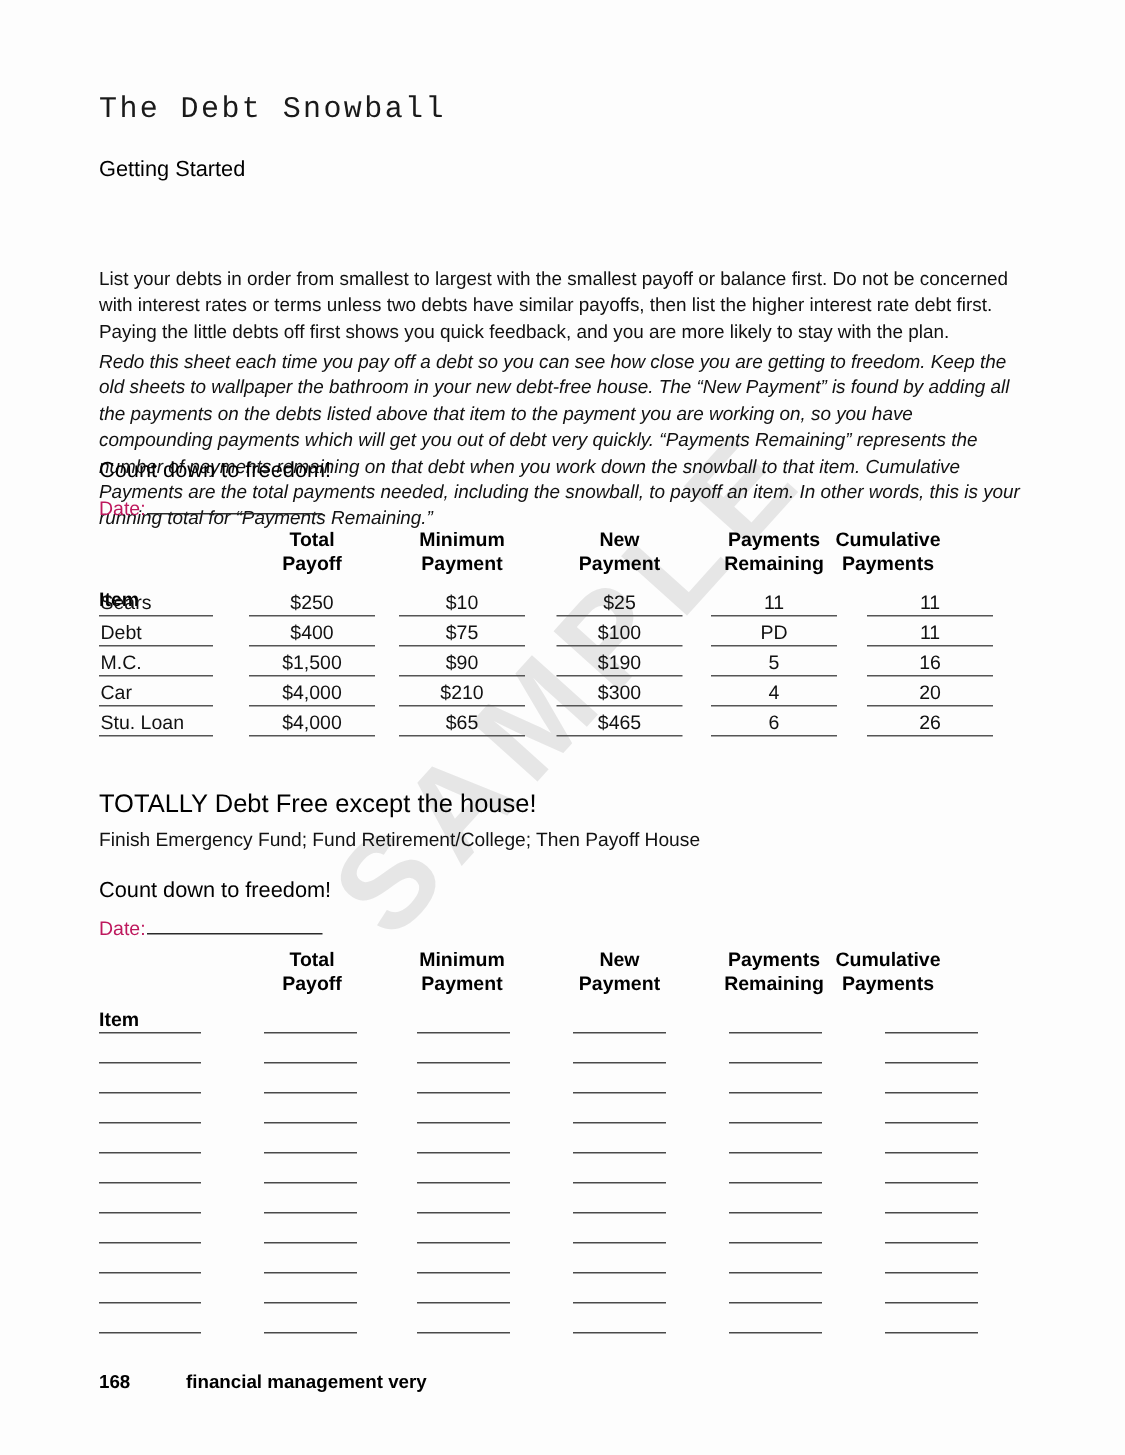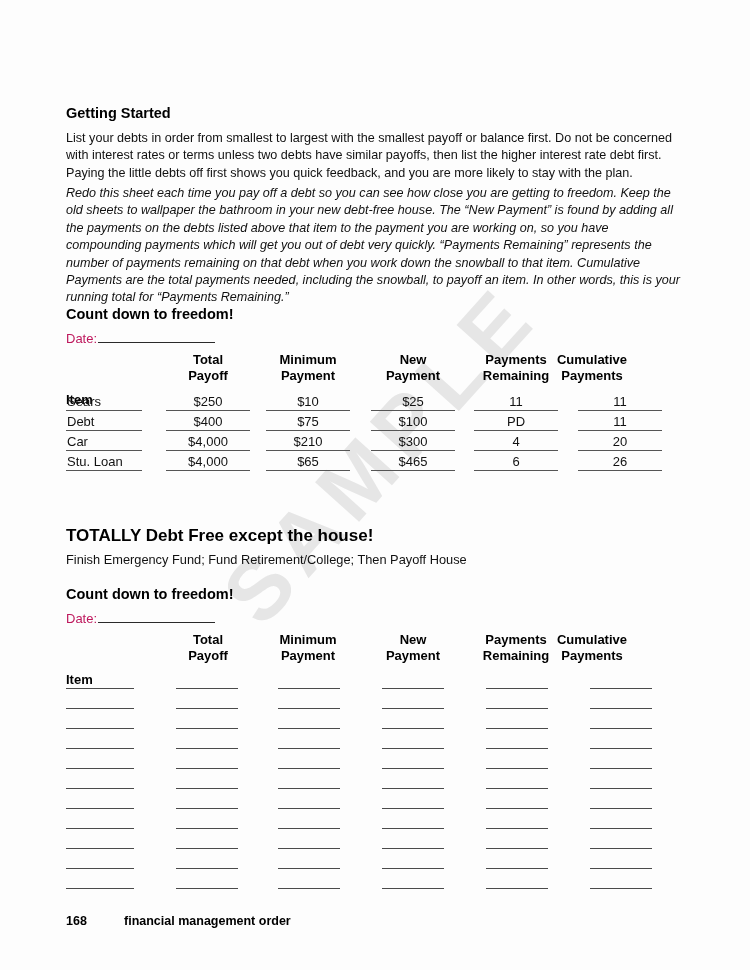--- a/index.html
+++ b/index.html
@@ -68,39 +68,40 @@
     font-family: "Liberation Mono", "DejaVu Sans Mono", monospace;
     font-size: 20px;
     font-weight: normal;
     letter-spacing: 1.6px;
     color: #1a1a1a;
     white-space: nowrap;
   }
 
   .h-bold {
     font-family: "Liberation Sans", sans-serif;
-    font-weight: bold;
+    font-weight: normal;
     color: #000;
   }
 
   .sec-getting-started {
     position: absolute;
     left: 66px;
     top: 105px;
     font-size: 14.5px;
   }
 
   .para {
     position: absolute;
     left: 66px;
     width: 618px;
     font-size: 12.6px;
     line-height: 17.4px;
     text-align: left;
     color: #111;
+    margin-top: 48px;
   }
   #para1 { top: 130px; }
   #para2 { top: 185px; font-style: italic; }
 
   .sec-countdown-1 {
     position: absolute;
     left: 66px;
     top: 306px;
     font-size: 14.5px;
   }
@@ -240,20 +241,21 @@
 <body>
 
 <div id="page">
 
   <div id="watermark">
     <div class="wm-text">SAMPLE</div>
   </div>
 
   <div id="content">
 
+    <div class="doc-title">The Debt Snowball</div>
 
     <div class="sec-getting-started h-bold">Getting Started</div>
 
     <div class="para" id="para1">List your debts in order from smallest to largest with the smallest payoff or balance first. Do not be concerned with interest rates or terms unless two debts have similar payoffs, then list the higher interest rate debt first. Paying the little debts off first shows you quick feedback, and you are more likely to stay with the plan.</div>
     <div class="para" id="para2">Redo this sheet each time you pay off a debt so you can see how close you are getting to freedom. Keep the old sheets to wallpaper the bathroom in your new debt-free house. The “New Payment” is found by adding all the payments on the debts listed above that item to the payment you are working on, so you have compounding payments which will get you out of debt very quickly. “Payments Remaining” represents the number of payments remaining on that debt when you work down the snowball to that item. Cumulative Payments are the total payments needed, including the snowball, to payoff an item. In other words, this is your running total for “Payments Remaining.”</div>
 
     <div class="sec-countdown-1 h-bold">Count down to freedom!</div>
 
     <div class="date-line" id="date1">
       <span>Date:</span><span class="date-blank"></span>
@@ -296,20 +298,28 @@
           </div>
           <div class="row">
             <div class="cell c-item item-cell">Debt</div>
             <div class="cell c-total">$400</div>
             <div class="cell c-min">$75</div>
             <div class="cell c-new">$100</div>
             <div class="cell c-rem">PD</div>
             <div class="cell c-cum">11</div>
           </div>
           <div class="row">
+            <div class="cell c-item item-cell">M.C.</div>
+            <div class="cell c-total">$1,500</div>
+            <div class="cell c-min">$90</div>
+            <div class="cell c-new">$190</div>
+            <div class="cell c-rem">5</div>
+            <div class="cell c-cum">16</div>
+          </div>
+          <div class="row">
             <div class="cell c-item item-cell">Car</div>
             <div class="cell c-total">$4,000</div>
             <div class="cell c-min">$210</div>
             <div class="cell c-new">$300</div>
             <div class="cell c-rem">4</div>
             <div class="cell c-cum">20</div>
           </div>
           <div class="row">
             <div class="cell c-item item-cell">Stu. Loan</div>
             <div class="cell c-total">$4,000</div>
@@ -442,17 +452,17 @@
             <div class="blank-cell b-total"></div>
             <div class="blank-cell b-min"></div>
             <div class="blank-cell b-new"></div>
             <div class="blank-cell b-rem"></div>
             <div class="blank-cell b-cum"></div>
           </div>
         </div>
     </div>
 
     <div class="footer">
-      <span class="pg">168</span><span>financial management order</span>
+      <span class="pg">168</span><span>financial management very</span>
     </div>
 
   </div>
 </div>
 
 </body></html>

